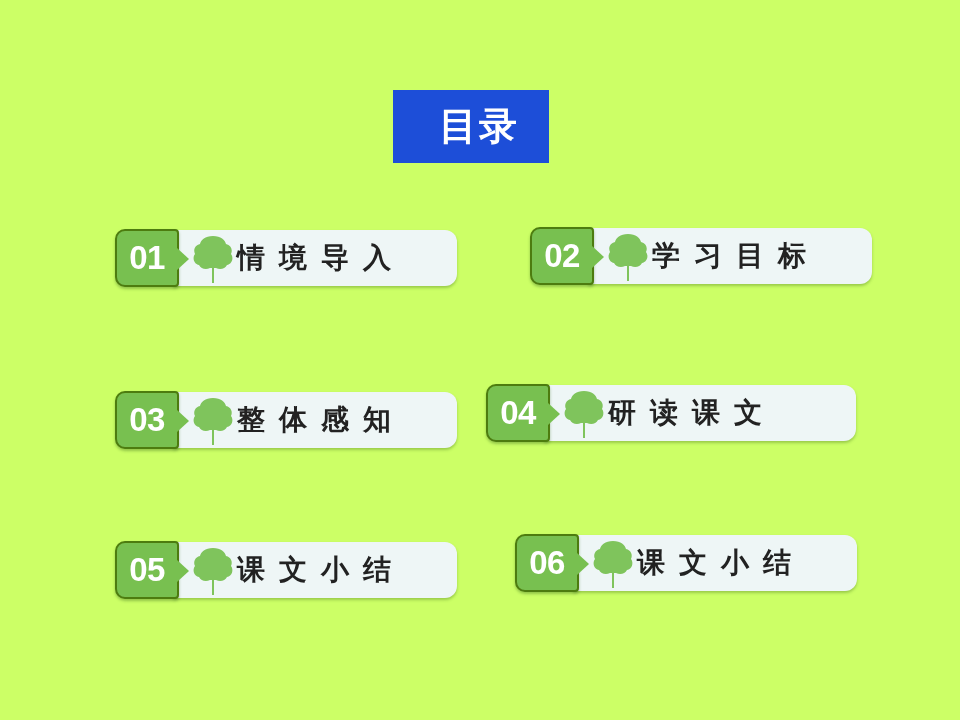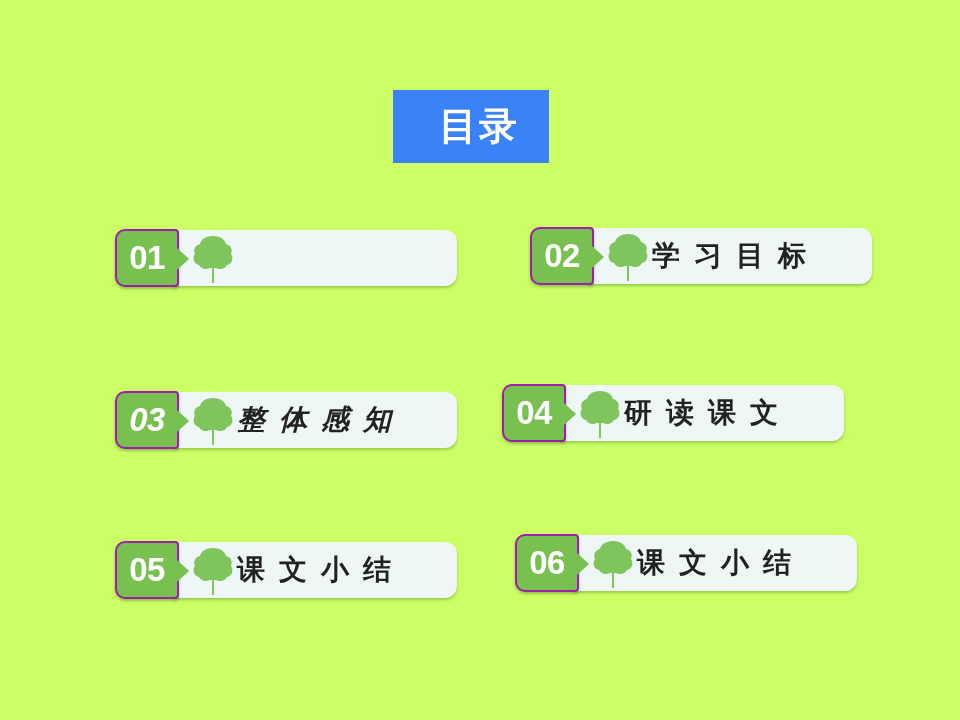--- a/index.html
+++ b/index.html
@@ -4,40 +4,40 @@
 <style>
   html, body { margin: 0; padding: 0; }
   body {
     width: 960px; height: 720px; overflow: hidden;
     background: #ccff66;
     position: relative;
     font-family: "DejaVu Sans", "Liberation Sans", sans-serif;
   }
   .title-box {
     position: absolute; left: 393px; top: 90px; width: 156px; height: 73px;
-    background: #3b82f6;
+    background: #1d4ed8;
     display: flex; align-items: center; justify-content: center;
   }
   .title-box span {
     color: #ffffff; font-size: 38px; font-weight: bold; letter-spacing: 2px;
     padding-left: 16px;
   }
   .item {
     position: absolute; width: 342px; height: 60px;
   }
   .bar {
     position: absolute; left: 58px; top: 1px; right: 0; height: 56px;
     background: #eef6f6;
     border-radius: 0 12px 12px 0;
     box-shadow: 0 2px 3px rgba(90,140,40,0.45);
   }
   .badge {
     position: absolute; left: 0; top: 0; width: 64px; height: 58px;
     background: #78c050;
-    border: 2px solid #a21caf;
+    border: 2px solid #4d7c0f;
     border-radius: 10px 4px 4px 10px;
     box-sizing: border-box;
     box-shadow: 0 2px 3px rgba(60,110,30,0.4);
     z-index: 2;
     display: flex; align-items: center; justify-content: center;
   }
   .badge span {
     color: #ffffff; font-family: "Liberation Sans", sans-serif;
     font-weight: bold; font-size: 33px; letter-spacing: -0.5px;
   }
@@ -66,47 +66,48 @@
 
 <div class="item" style="left:115px; top:229px;">
   <div class="bar"></div>
   <div class="badge">
       <span>01</span>
     </div>
   <div class="arrow"></div>
   <svg class="tree" viewBox="0 0 44 52">
     <path d="M22 3 C14 3 10 7 9 11 C4 12 2 17 4 21 C1 25 3 31 8 32 C10 36 15 37 19 35 L21 35 L21 50 L23 50 L23 35 L25 35 C29 37 34 36 36 32 C41 31 43 25 40 21 C42 17 40 12 35 11 C34 7 30 3 22 3 Z" fill="#7fc45c"></path>
   </svg>
+  <div class="label">情境导入</div>
 </div>
 
 <div class="item" style="left:530px; top:227px;">
   <div class="bar"></div>
   <div class="badge">
       <span>02</span>
     </div>
   <div class="arrow"></div>
   <svg class="tree" viewBox="0 0 44 52">
     <path d="M22 3 C14 3 10 7 9 11 C4 12 2 17 4 21 C1 25 3 31 8 32 C10 36 15 37 19 35 L21 35 L21 50 L23 50 L23 35 L25 35 C29 37 34 36 36 32 C41 31 43 25 40 21 C42 17 40 12 35 11 C34 7 30 3 22 3 Z" fill="#7fc45c"></path>
   </svg>
   <div class="label">学习目标</div>
 </div>
 
-<div class="item" style="left:115px; top:391px;font-style:italic;">
+<div class="item" style="left:115px; top:391px;">
   <div class="bar"></div>
   <div class="badge">
       <span>03</span>
     </div>
   <div class="arrow"></div>
   <svg class="tree" viewBox="0 0 44 52">
     <path d="M22 3 C14 3 10 7 9 11 C4 12 2 17 4 21 C1 25 3 31 8 32 C10 36 15 37 19 35 L21 35 L21 50 L23 50 L23 35 L25 35 C29 37 34 36 36 32 C41 31 43 25 40 21 C42 17 40 12 35 11 C34 7 30 3 22 3 Z" fill="#7fc45c"></path>
   </svg>
   <div class="label">整体感知</div>
 </div>
 
-<div class="item" style="left:502px; top:384px;">
+<div class="item" style="left:486px; top:384px;padding-left:28px;">
   <div class="bar"></div>
   <div class="badge">
       <span>04</span>
     </div>
   <div class="arrow"></div>
   <svg class="tree" viewBox="0 0 44 52">
     <path d="M22 3 C14 3 10 7 9 11 C4 12 2 17 4 21 C1 25 3 31 8 32 C10 36 15 37 19 35 L21 35 L21 50 L23 50 L23 35 L25 35 C29 37 34 36 36 32 C41 31 43 25 40 21 C42 17 40 12 35 11 C34 7 30 3 22 3 Z" fill="#7fc45c"></path>
   </svg>
   <div class="label">研读课文</div>
 </div>

